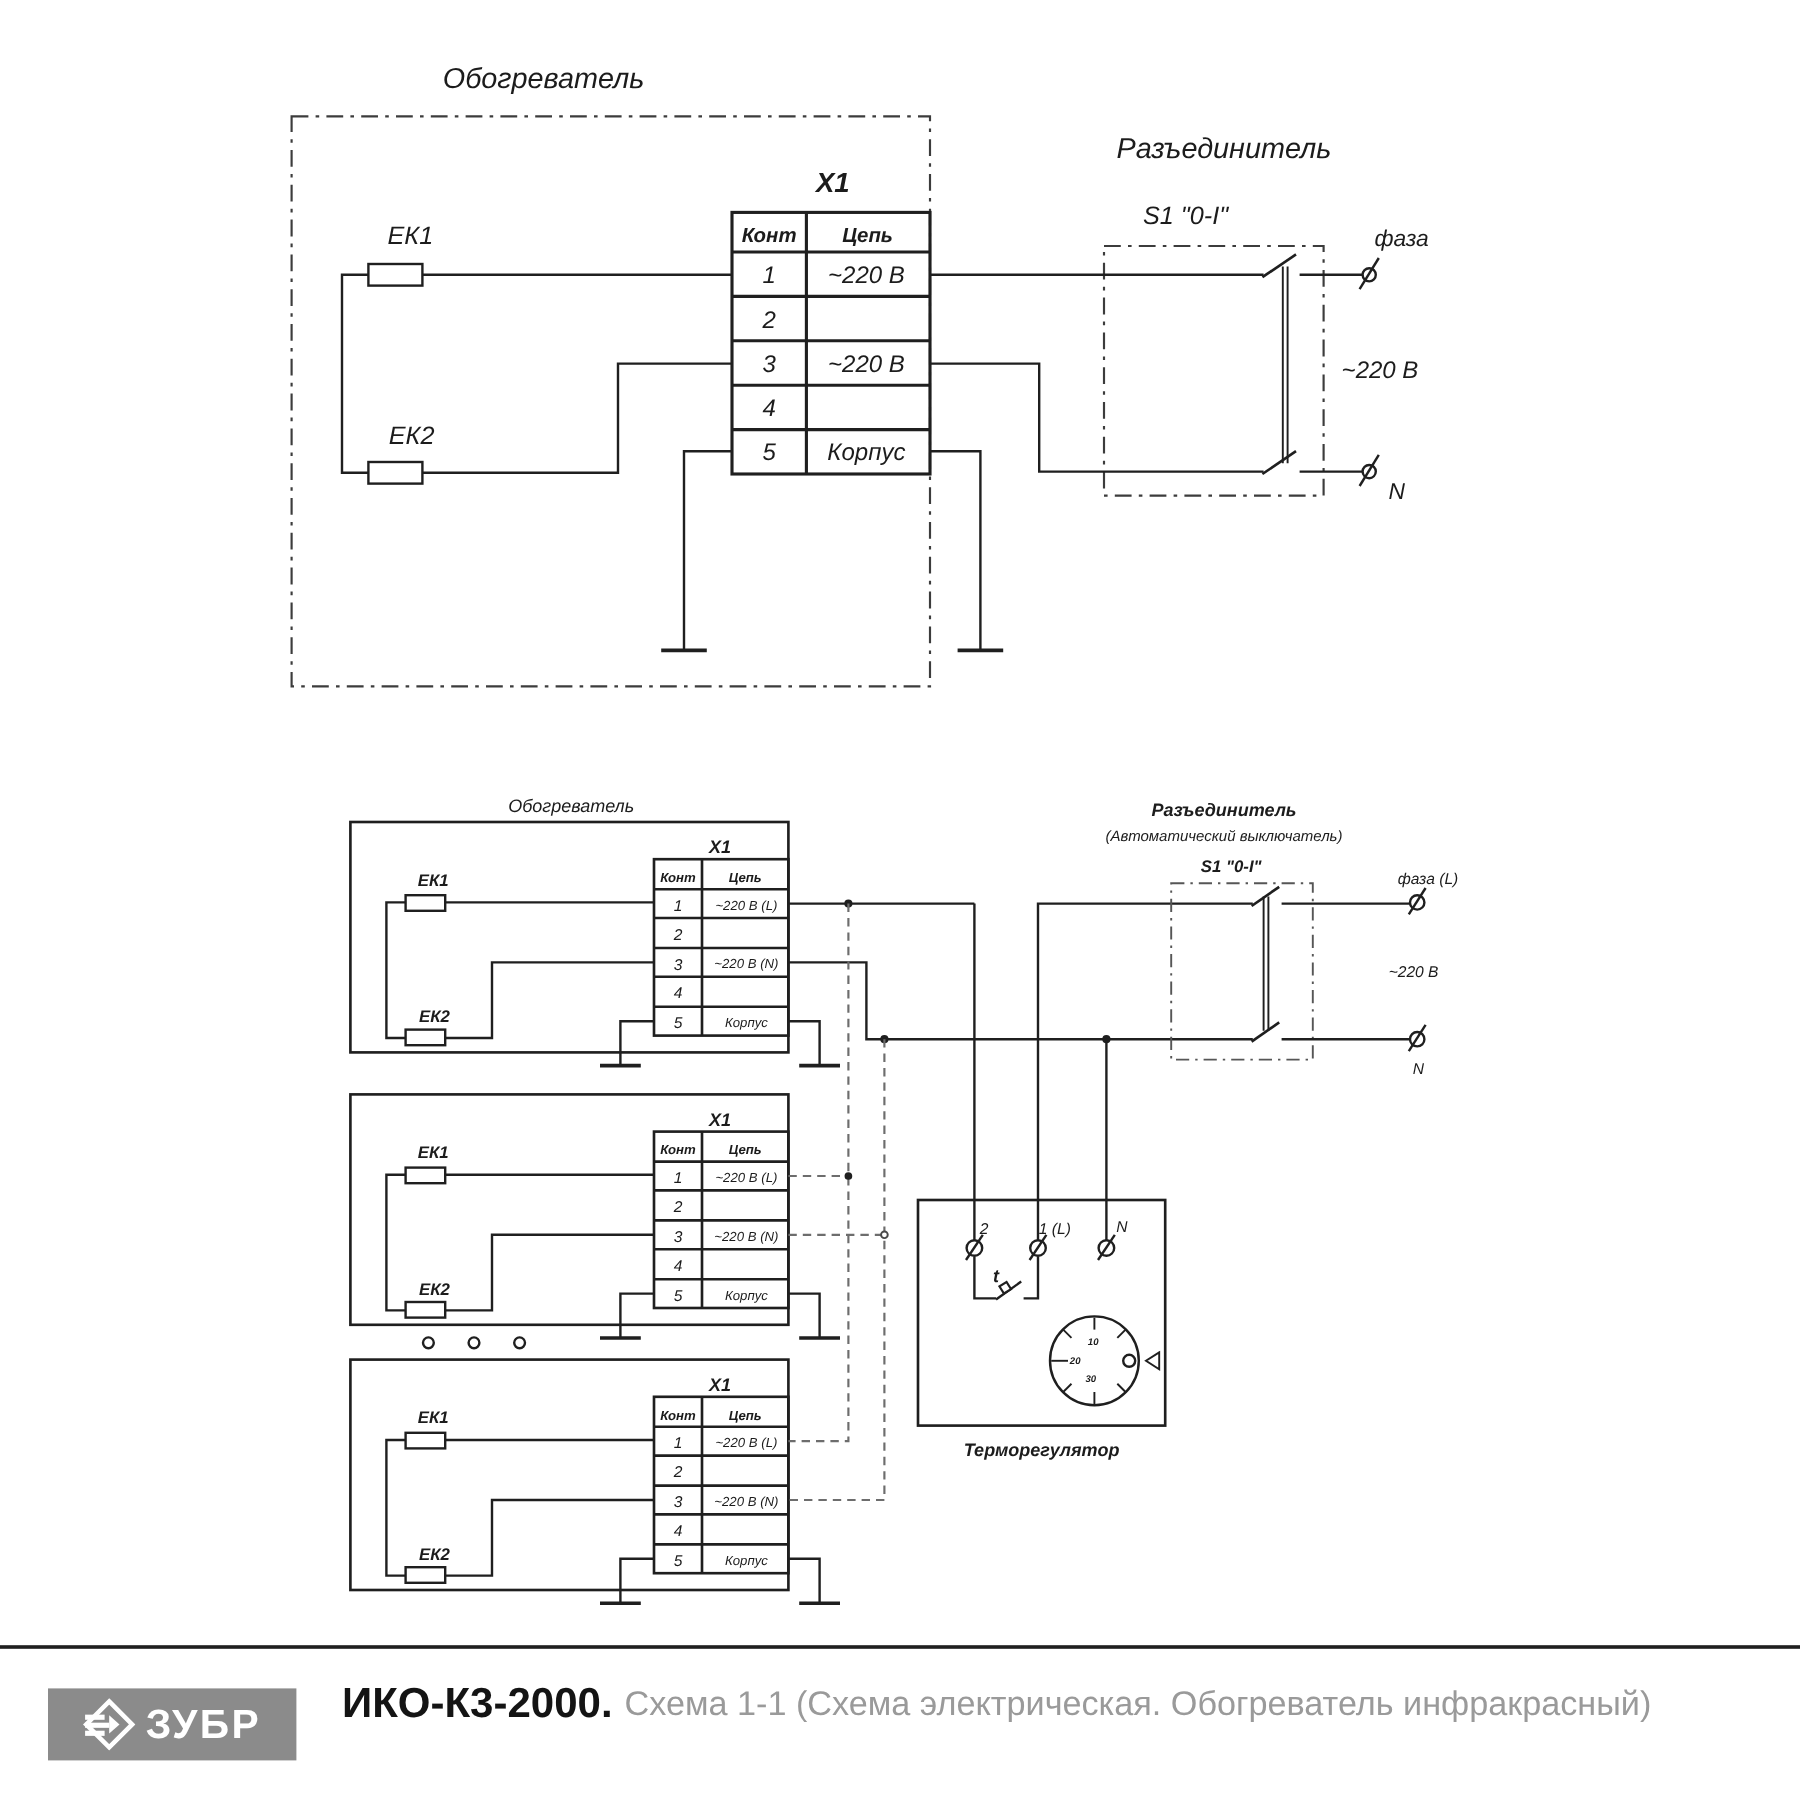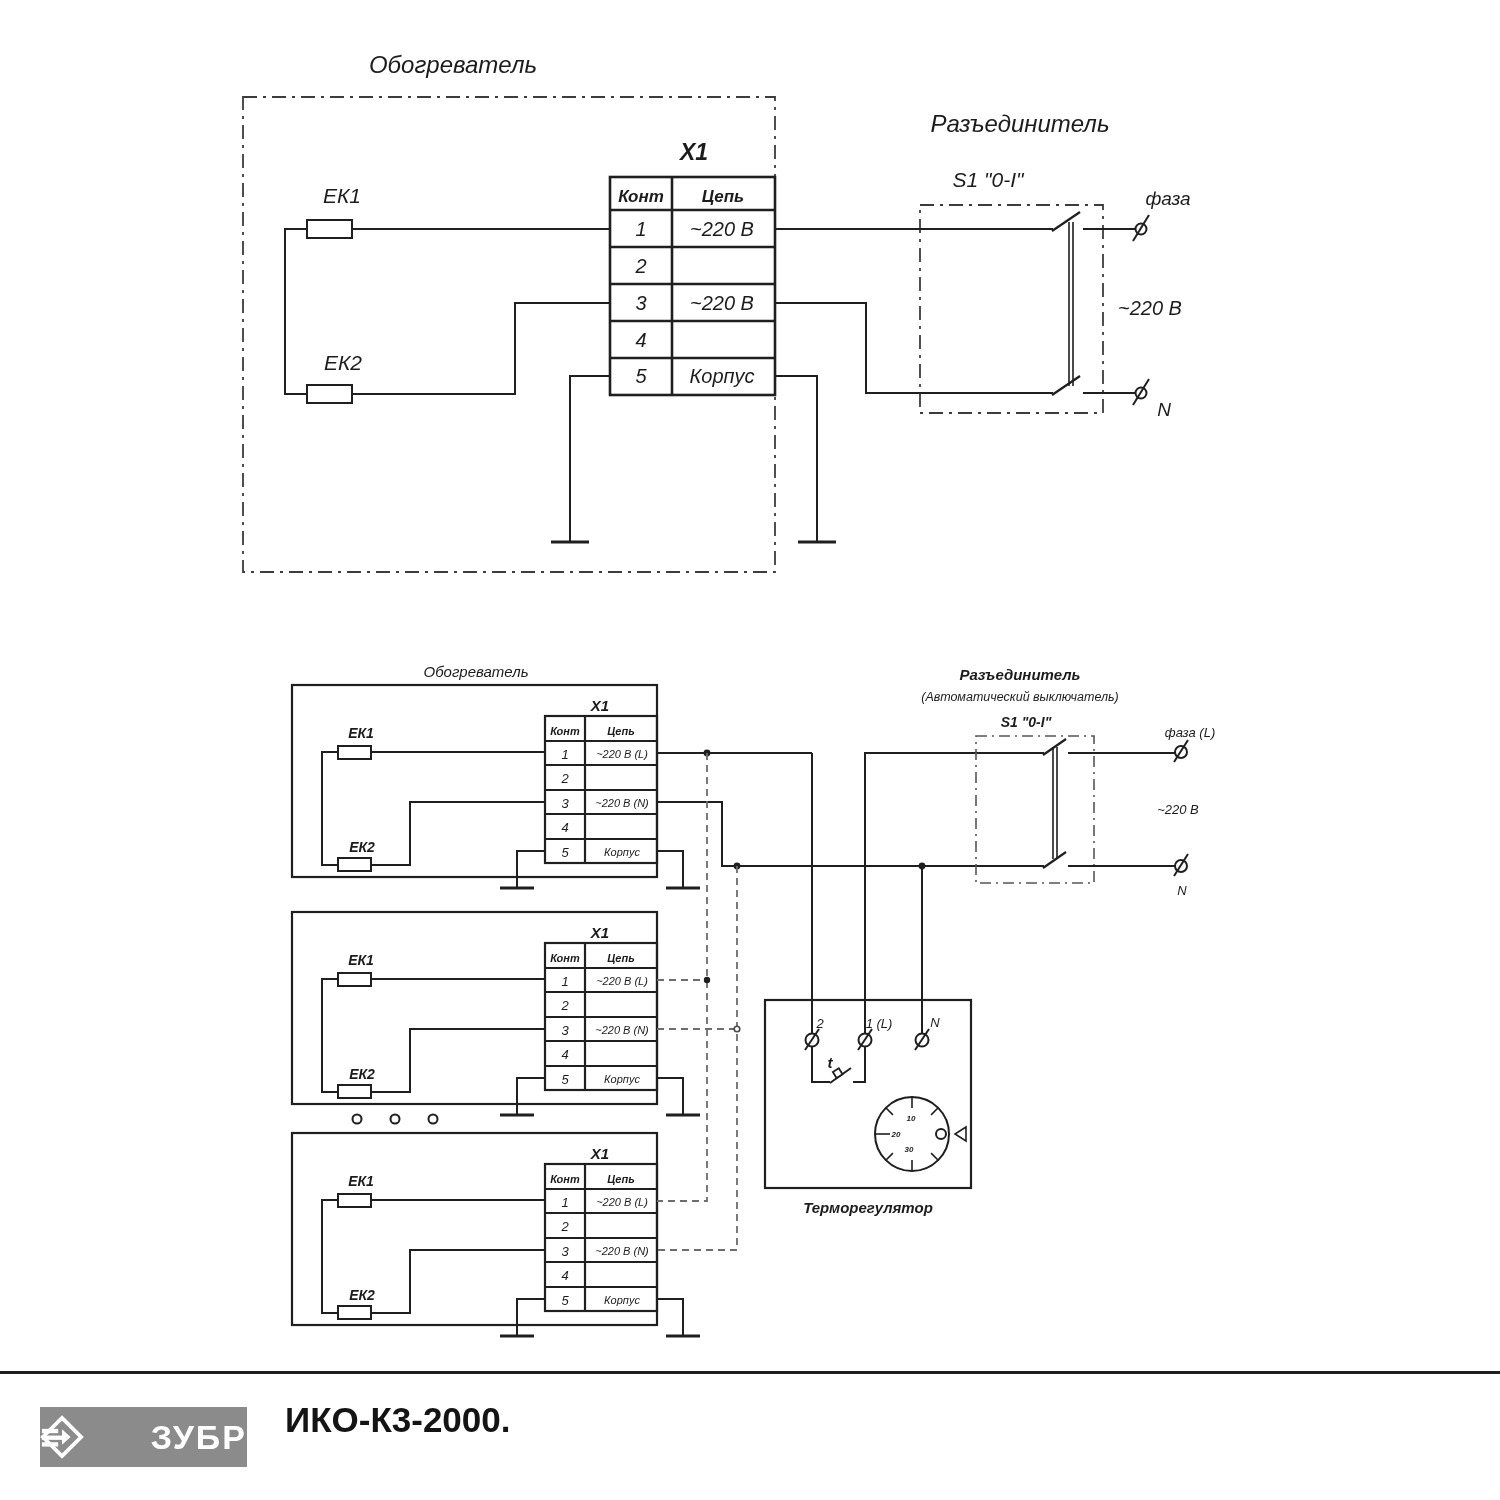--- a/index.html
+++ b/index.html
@@ -26,21 +26,21 @@
   .thin{stroke:#1f1f1f;stroke-width:1.6;fill:none;}
   .tbl{stroke:#1f1f1f;stroke-width:2.6;fill:none;}
   .tbl2{stroke:#1f1f1f;stroke-width:2.2;fill:none;}
   .dashdot{stroke:#3c3c3c;stroke-width:1.8;fill:none;stroke-dasharray:14 6 3 6;}
   .dashdot2{stroke:#565656;stroke-width:1.6;fill:none;stroke-dasharray:11 5 2 5;}
   .gdash{stroke:#6d6d6d;stroke-width:1.8;fill:none;stroke-dasharray:7 5;}
   .dot{fill:#1f1f1f;stroke:none;}
   .term{fill:#ffffff;stroke:#1f1f1f;stroke-width:2;}
   .sep{position:absolute;left:0;top:1371px;width:1500px;height:3px;background:#1f1f1f;}
   .logo{position:absolute;left:40px;top:1407px;width:207px;height:60px;background:#8b8b8b;
-        display:flex;align-items:center;justify-content:space-between;gap:8px;}
+        display:flex;align-items:center;justify-content:center;gap:8px;}
   .logo-text{color:#ffffff;font-weight:bold;font-size:34px;letter-spacing:2px;line-height:1;}
   .caption{position:absolute;left:285px;top:1372px;height:96px;display:flex;align-items:center;
            white-space:nowrap;}
   .model{font-weight:bold;font-size:35px;color:#141414;}
   .subcap{font-size:28.5px;color:#9a9a9a;margin-left:10px;font-weight:normal;}
 </style>
 </head>
 <body>
 
 <div class="canvas">
@@ -262,15 +262,16 @@
     <rect x="2" y="14.5" width="17" height="4.5" fill="#ffffff"></rect>
     <rect x="2" y="21.5" width="21" height="4.5" fill="#ffffff"></rect>
     <rect x="2" y="28.5" width="17" height="4.5" fill="#ffffff"></rect>
     <path d="M23,15 L32,23 L23,31 Z" fill="#ffffff"></path>
   </svg>
   <span class="logo-text">ЗУБР</span>
 </div>
 
 <div class="caption">
   <span class="model">ИКО-К3-2000.</span>
+  <span class="subcap">Схема 1-1 (Схема электрическая. Обогреватель инфракрасный)</span>
 </div>
 
 </div>
 
 </body></html>

